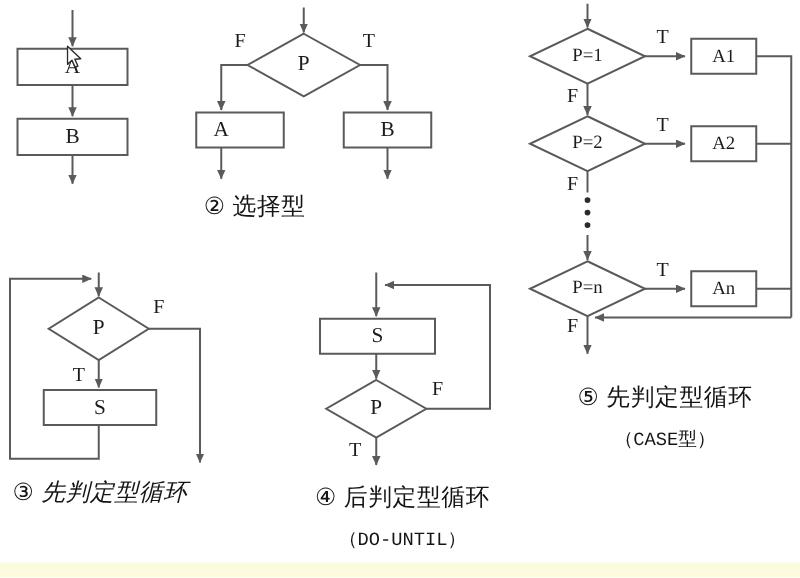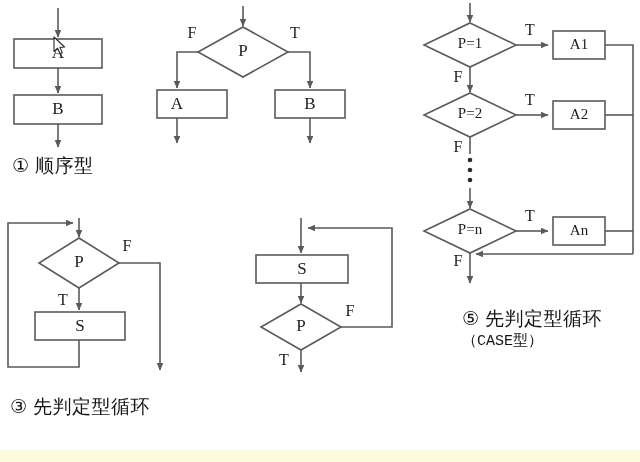--- a/index.html
+++ b/index.html
@@ -75,21 +75,22 @@
   }
   .caption .cap-num {
     font-size: 19px;
     margin-right: 6px;
   }
   .caption .cap-sub {
     display: block;
     font-family: "Liberation Mono", "DejaVu Sans Mono", monospace;
     font-size: 15px;
     letter-spacing: 0px;
-    margin-top: 3px;
+    margin-top: 14px;
+    text-align: center;
   }
   #cursor {
     position: absolute;
     left: 53px;
     top: 36px;
     width: 14px;
     height: 20px;
   }
 </style>
 </head>
@@ -105,23 +106,20 @@
     </defs>
     <line class="ln" x1="58" y1="8" x2="58" y2="37" marker-end="url(#ah)"></line>
     <rect class="bx" x="14" y="39" width="88" height="29"></rect>
     <text class="nodelabel" x="58" y="54.5">A</text>
     <line class="ln" x1="58" y1="68" x2="58" y2="93" marker-end="url(#ah)"></line>
     <rect class="bx" x="14" y="95" width="88" height="29"></rect>
     <text class="nodelabel" x="58" y="110.5">B</text>
     <line class="ln" x1="58" y1="124" x2="58" y2="147" marker-end="url(#ah)"></line>
   </svg>
 
-  <div class="caption" style="left:12px; top:155px;">
-    <span class="cap-num">①</span><span class="cap-main">顺序型</span>
-  </div>
 
   <svg class="figure" style="left:155px; top:0px;" width="185" height="150" viewBox="0 0 185 150">
     <defs>
       <marker id="ah2" markerWidth="9" markerHeight="9" refX="7.2" refY="3.4" orient="auto" markerUnits="userSpaceOnUse">
         <path d="M0,0 L7.6,3.4 L0,6.8 z" fill="#5a5a5a"></path>
       </marker>
     </defs>
     <line class="ln" x1="88" y1="6" x2="88" y2="26" marker-end="url(#ah2)"></line>
     <polygon class="dm" points="88,27 133,52 88,77 43,52"></polygon>
     <text class="nodelabel" x="88" y="52">P</text>
@@ -130,40 +128,43 @@
     <path class="ln" d="M43,52 L22,52 L22,88" marker-end="url(#ah2)"></path>
     <path class="ln" d="M133,52 L155,52 L155,88" marker-end="url(#ah2)"></path>
     <rect class="bx" x="2" y="90" width="70" height="28"></rect>
     <text class="nodelabel" x="22" y="105">A</text>
     <rect class="bx" x="120" y="90" width="70" height="28"></rect>
     <text class="nodelabel" x="155" y="105">B</text>
     <line class="ln" x1="22" y1="118" x2="22" y2="143" marker-end="url(#ah2)"></line>
     <line class="ln" x1="155" y1="118" x2="155" y2="143" marker-end="url(#ah2)"></line>
   </svg>
 
+  <div class="caption" style="left:163px; top:155px;">
+    <span class="cap-num">②</span><span class="cap-main">选择型</span>
+  </div>
 
   <svg class="figure" style="left:5px; top:215px;" width="180" height="160" viewBox="0 0 180 160">
     <defs>
       <marker id="ah3" markerWidth="9" markerHeight="9" refX="7.2" refY="3.4" orient="auto" markerUnits="userSpaceOnUse">
         <path d="M0,0 L7.6,3.4 L0,6.8 z" fill="#5a5a5a"></path>
       </marker>
     </defs>
     <line class="ln" x1="74" y1="3" x2="74" y2="22" marker-end="url(#ah3)"></line>
     <polygon class="dm" points="74,23 114,48 74,73 34,48"></polygon>
     <text class="nodelabel" x="74" y="48">P</text>
     <text class="branch" x="122" y="32">F</text>
     <text class="branch" x="58" y="86">T</text>
     <line class="ln" x1="74" y1="73" x2="74" y2="95" marker-end="url(#ah3)"></line>
     <rect class="bx" x="30" y="97" width="90" height="28"></rect>
     <text class="nodelabel" x="75" y="112">S</text>
     <path class="ln" d="M74,125 L74,152 L3,152 L3,8 L68,8" marker-end="url(#ah3)"></path>
     <path class="ln" d="M114,48 L155,48 L155,155" marker-end="url(#ah3)"></path>
   </svg>
 
-  <div class="caption" style="left:10px; top:396px;">
+  <div class="caption" style="left:10px; top:384px;font-style:italic;">
     <span class="cap-num">③</span><span class="cap-main">先判定型循环</span>
   </div>
 
   <svg class="figure" style="left:240px; top:215px;" width="175" height="160" viewBox="0 0 175 160">
     <defs>
       <marker id="ah4" markerWidth="9" markerHeight="9" refX="7.2" refY="3.4" orient="auto" markerUnits="userSpaceOnUse">
         <path d="M0,0 L7.6,3.4 L0,6.8 z" fill="#5a5a5a"></path>
       </marker>
     </defs>
     <line class="ln" x1="61" y1="3" x2="61" y2="38" marker-end="url(#ah4)"></line>
@@ -171,20 +172,24 @@
     <text class="nodelabel" x="62" y="55">S</text>
     <line class="ln" x1="61" y1="68" x2="61" y2="88" marker-end="url(#ah4)"></line>
     <polygon class="dm" points="61,89 101,112 61,135 21,112"></polygon>
     <text class="nodelabel" x="61" y="112">P</text>
     <text class="branch" x="110" y="97">F</text>
     <text class="branch" x="44" y="146">T</text>
     <path class="ln" d="M101,112 L152,112 L152,13 L68,13" marker-end="url(#ah4)"></path>
     <line class="ln" x1="61" y1="135" x2="61" y2="157" marker-end="url(#ah4)"></line>
   </svg>
 
+  <div class="caption" style="left:252px; top:388px;">
+    <span class="cap-num">④</span><span class="cap-main">后判定型循环</span>
+    <span class="cap-sub">（DO-UNTIL）</span>
+  </div>
 
   <svg class="figure" style="left:420px; top:0px;" width="220" height="292" viewBox="0 0 220 292">
     <defs>
       <marker id="ah5" markerWidth="9" markerHeight="9" refX="7.2" refY="3.4" orient="auto" markerUnits="userSpaceOnUse">
         <path d="M0,0 L7.6,3.4 L0,6.8 z" fill="#5a5a5a"></path>
       </marker>
     </defs>
 
     <line class="ln" x1="50" y1="3" x2="50" y2="22" marker-end="url(#ah5)"></line>
 

